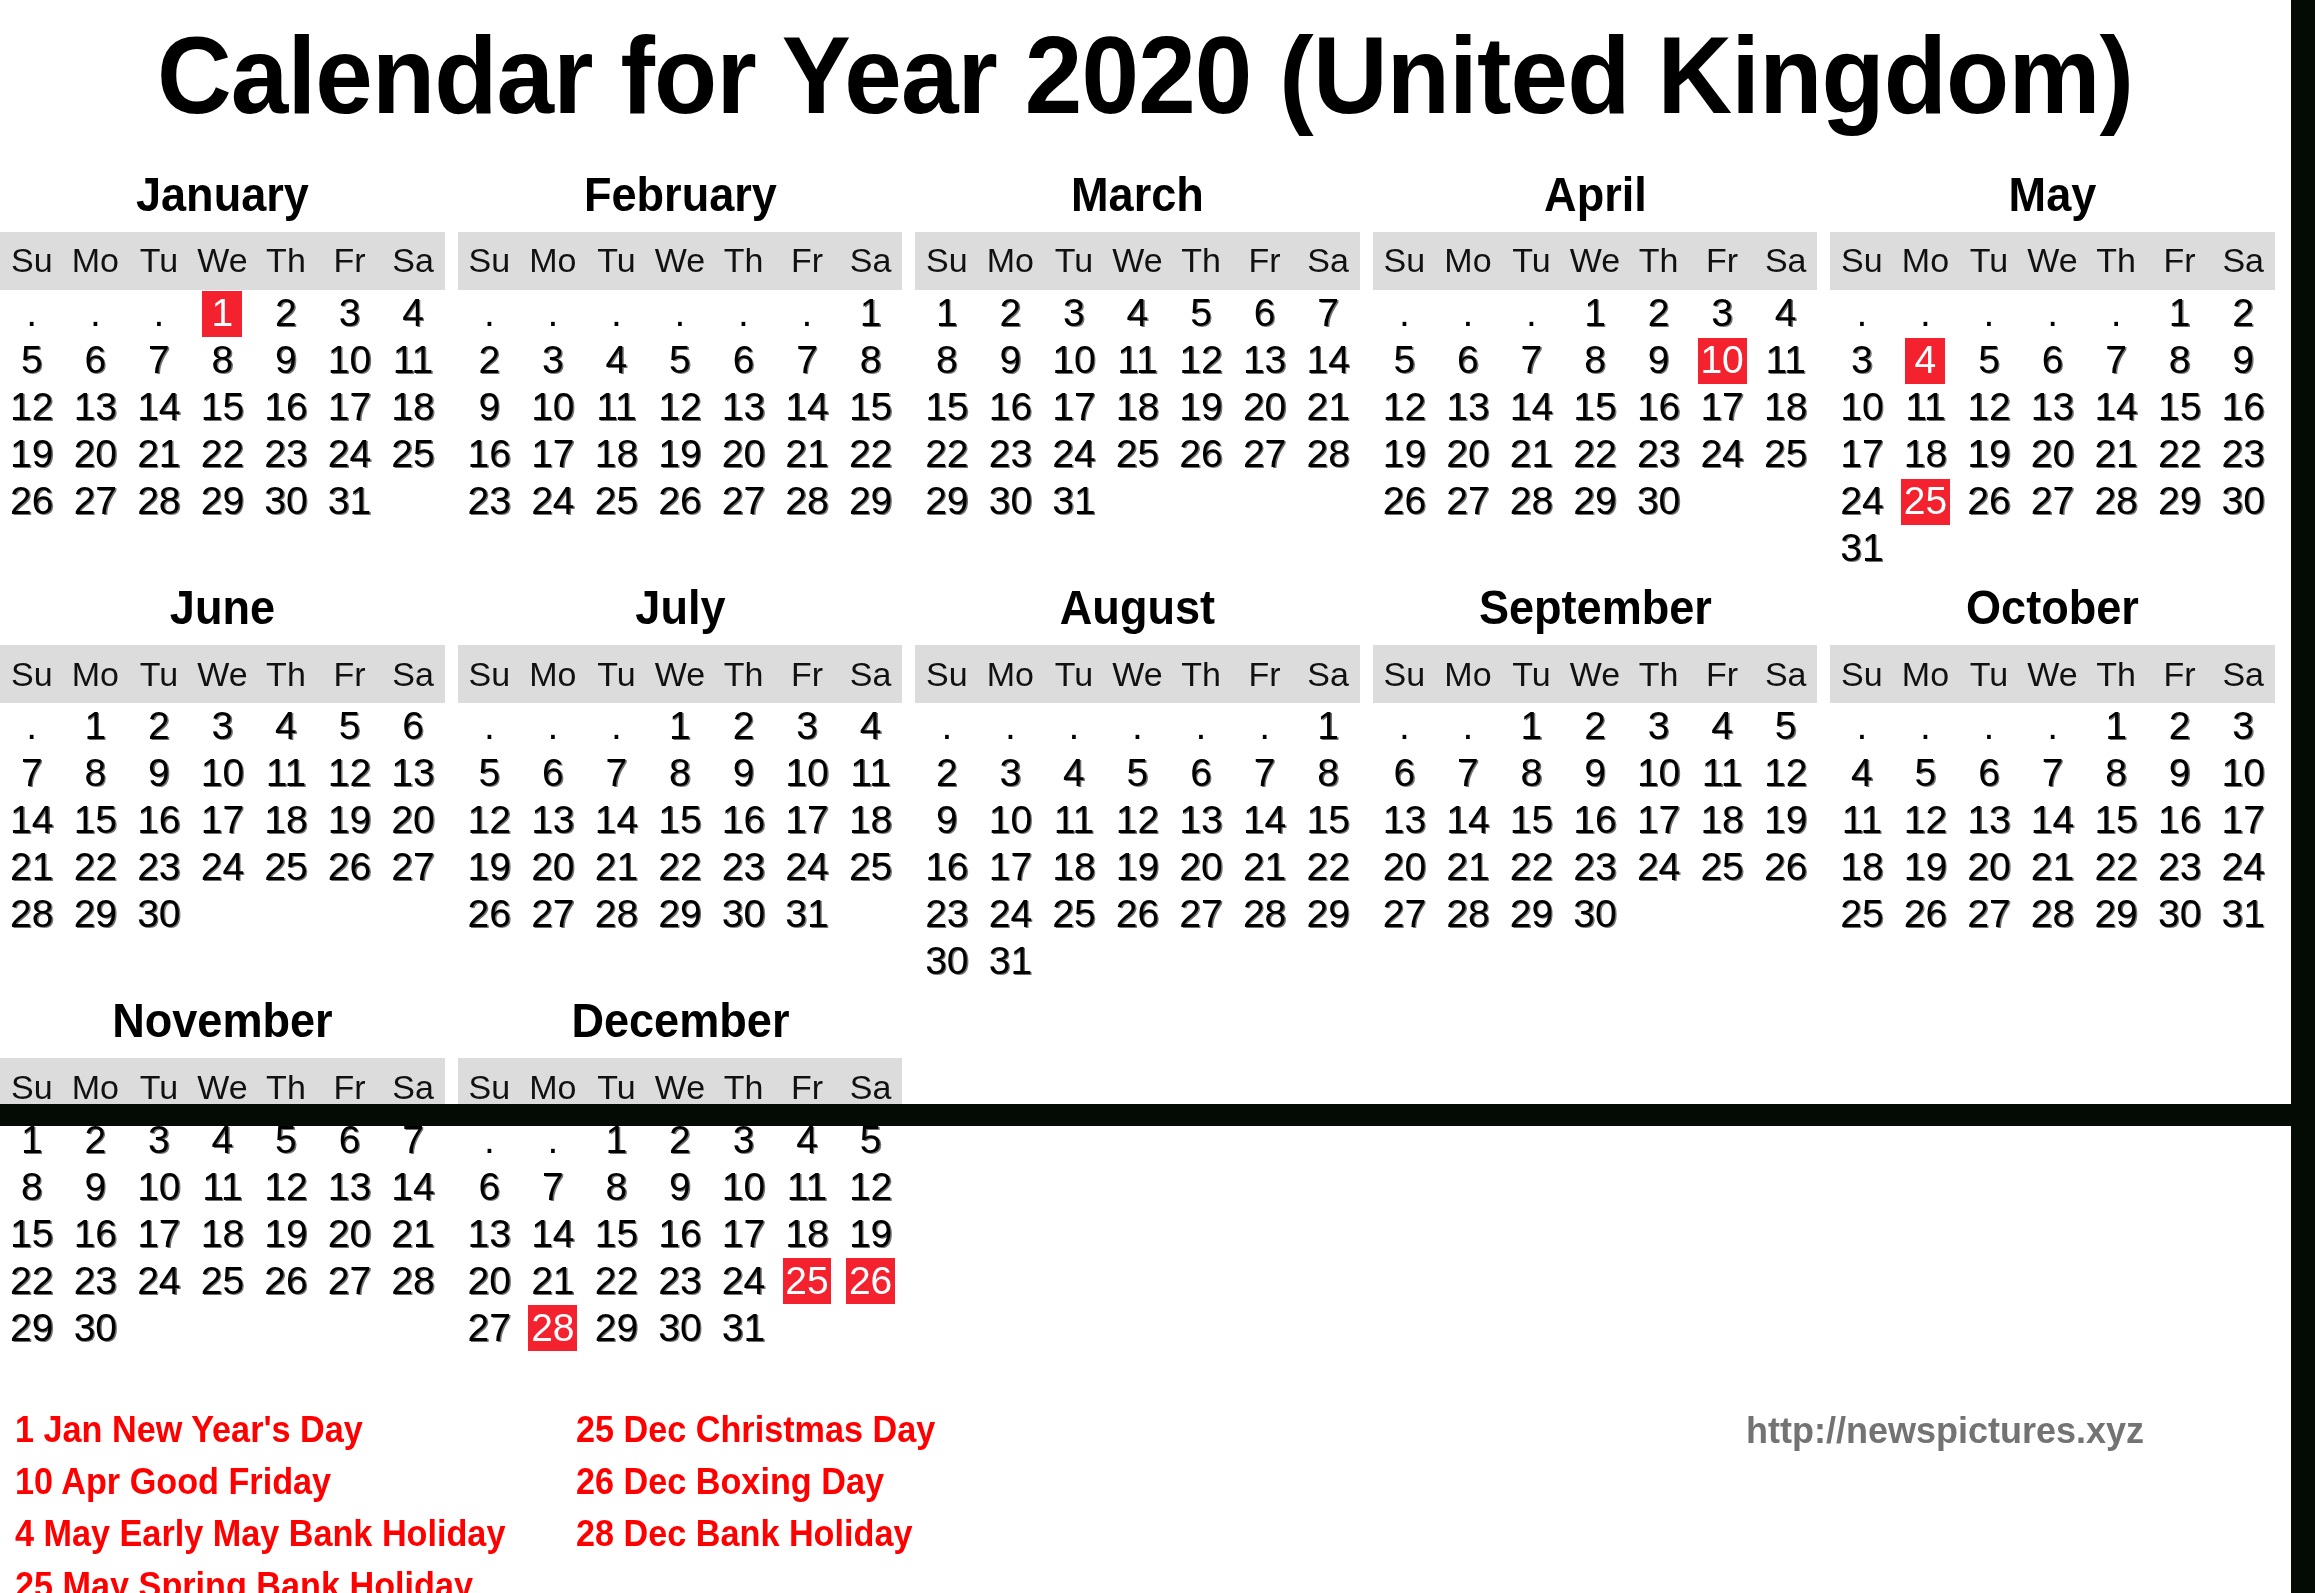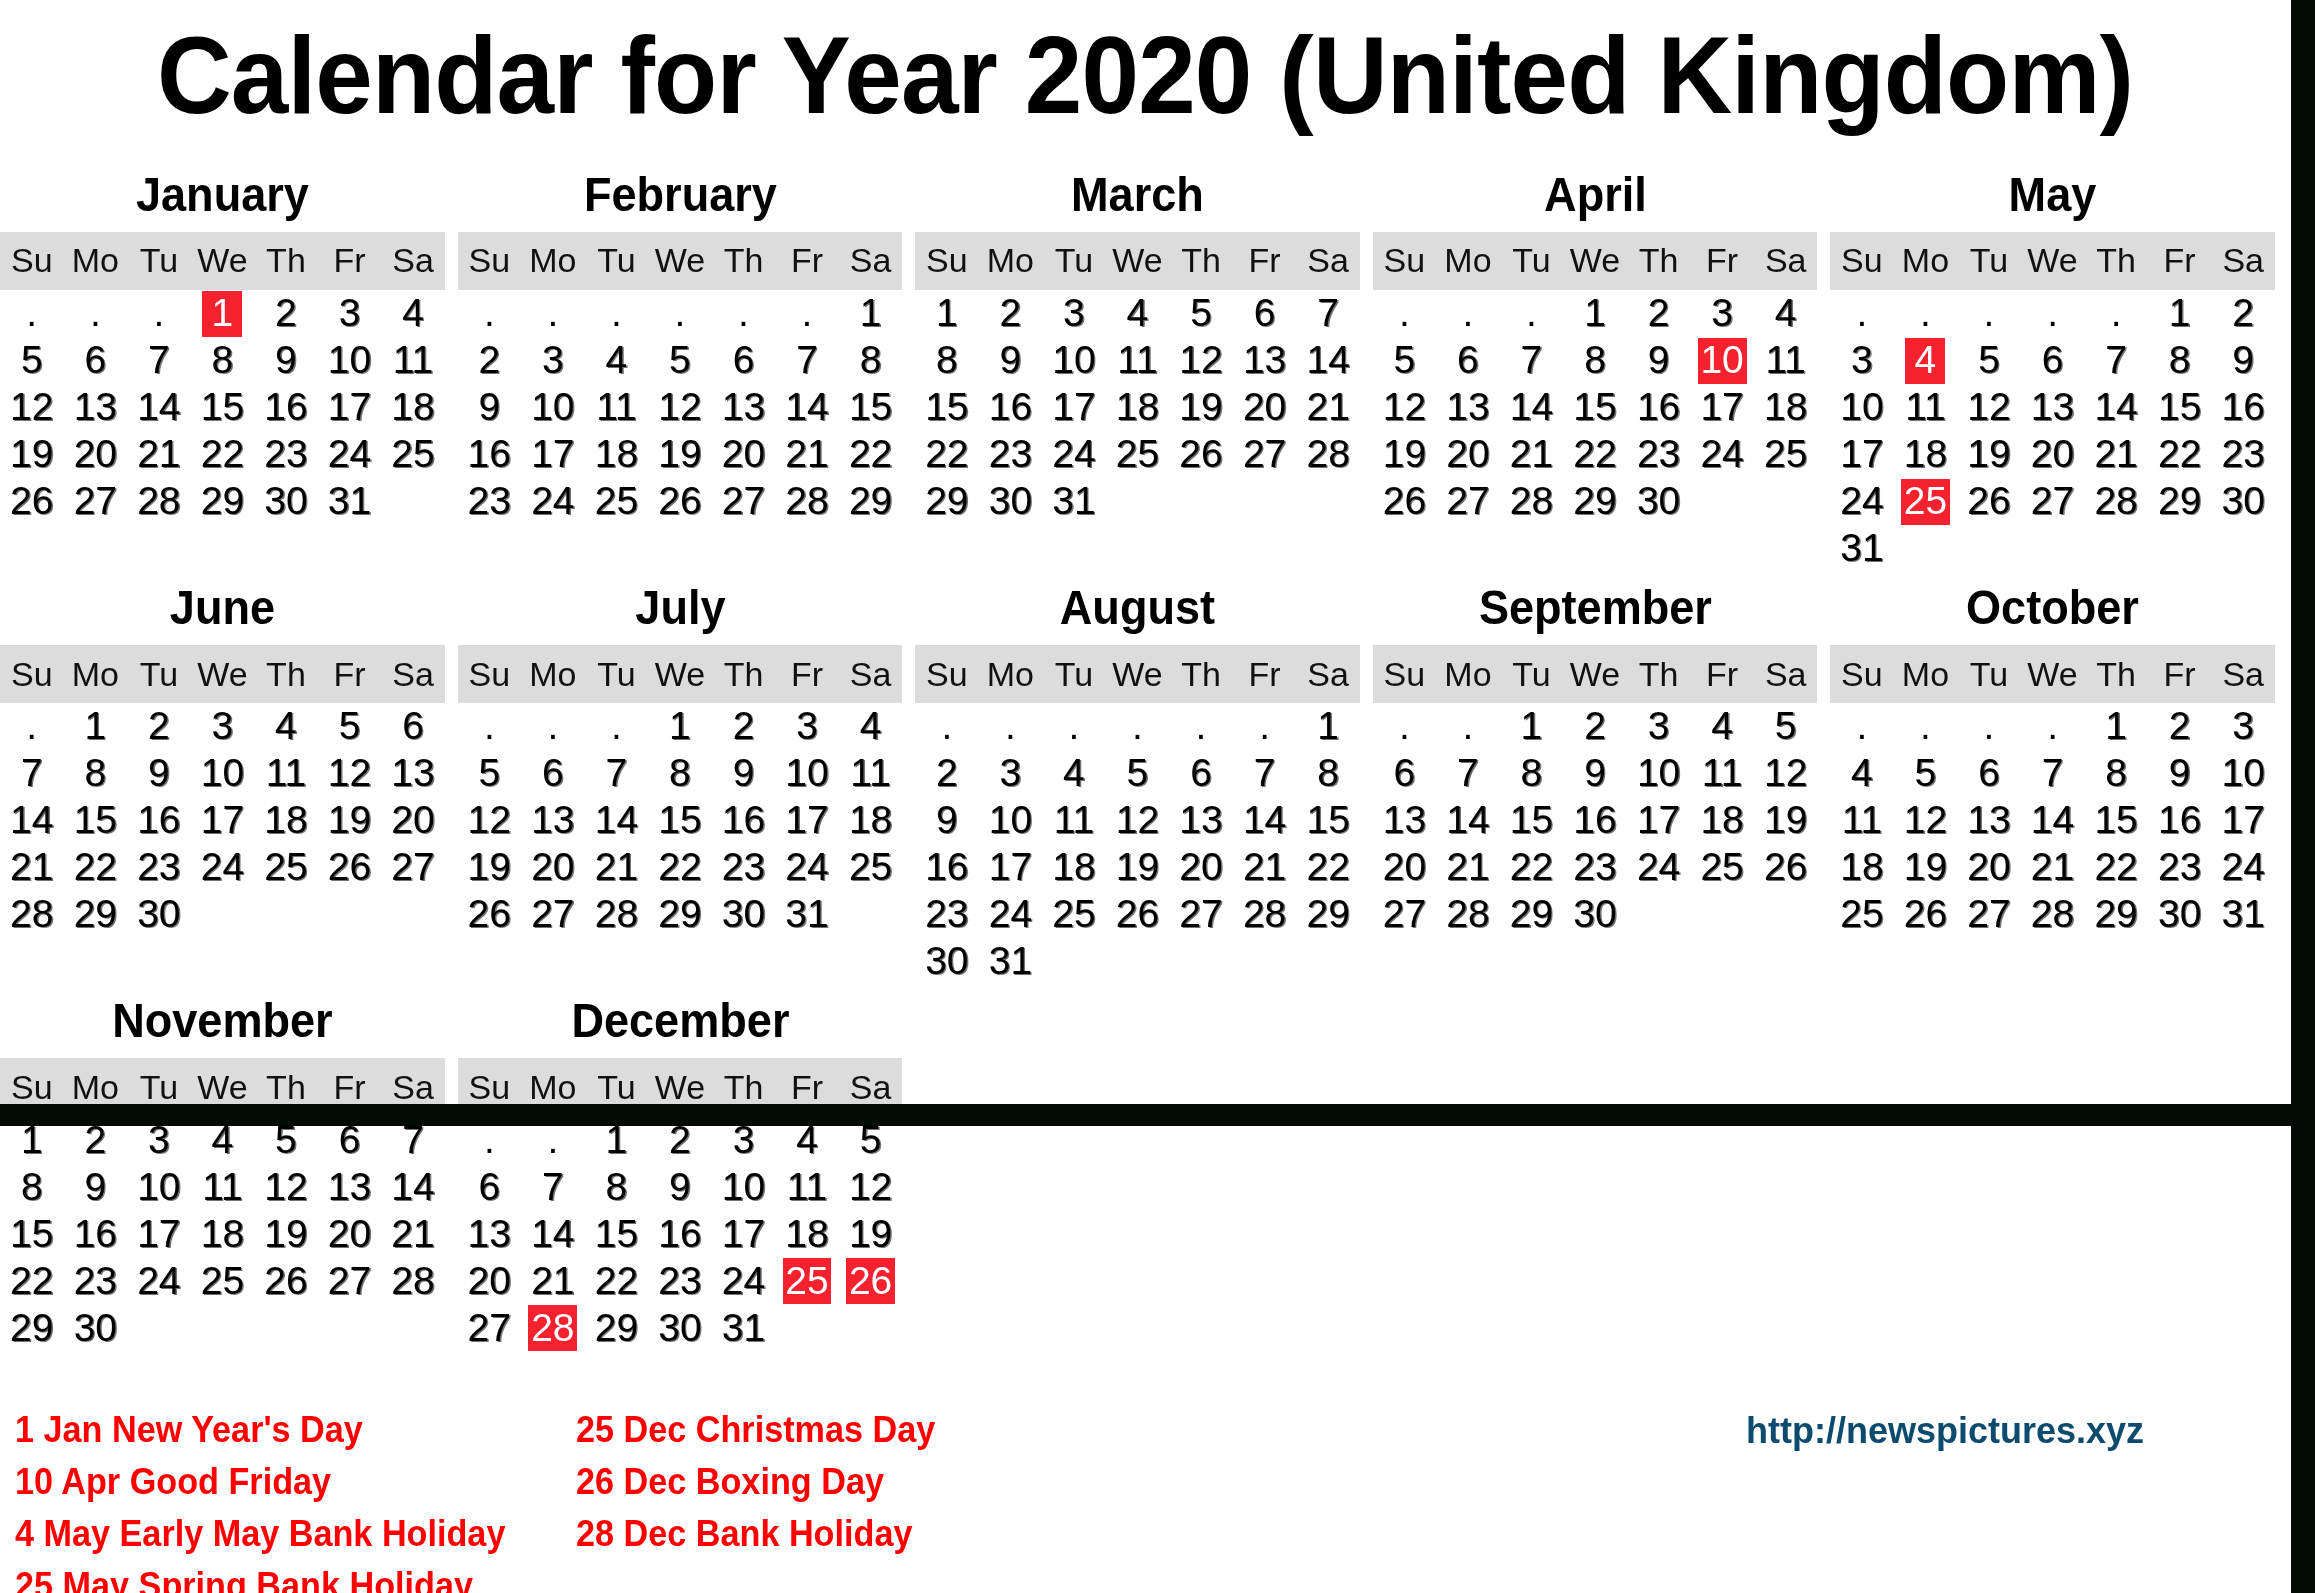--- a/index.html
+++ b/index.html
@@ -164,21 +164,21 @@
     padding: 2.7px 0 2.7px 0;
   }
 
   .watermark {
     position: absolute;
     left: 1746px;
     top: 9px;
     font-family: "Liberation Sans", sans-serif;
     font-size: 36px;
     line-height: 1.0;
-    color: #0c4a6e;
+    color: #737373;
     white-space: nowrap;
   }
 </style>
 </head>
 <body>
 
 <div id="page">
 
   <h1 class="page-title">Calendar for Year 2020 (United Kingdom)</h1>
 

